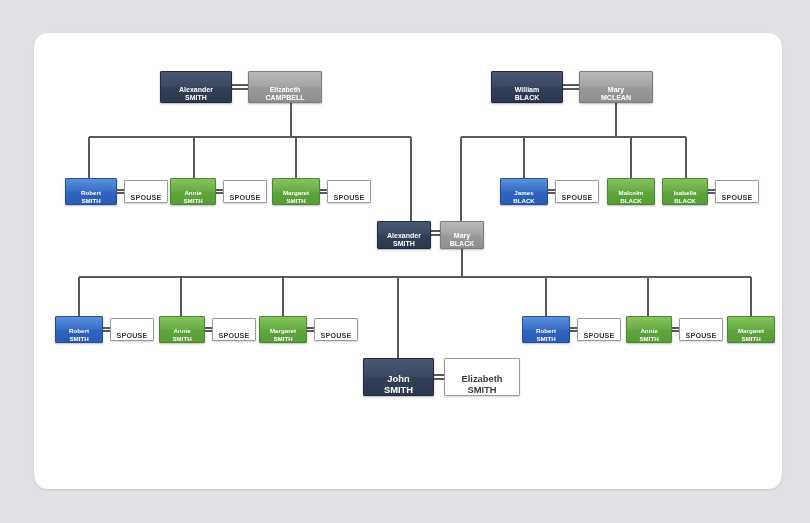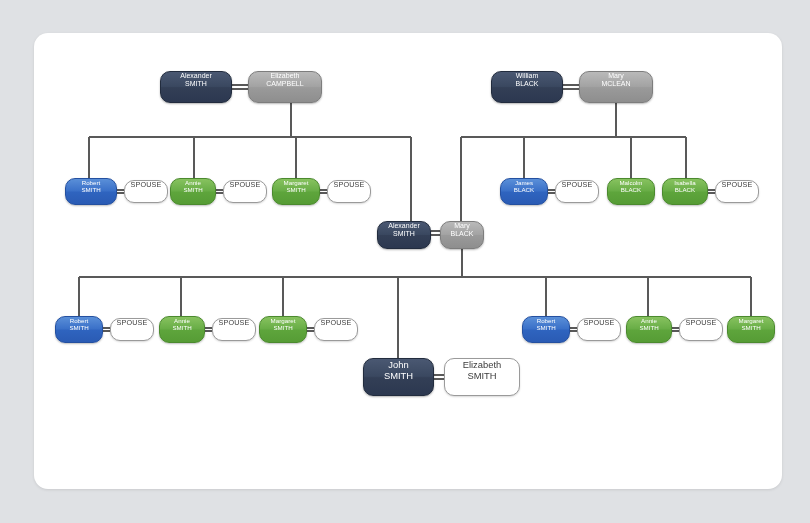--- a/index.html
+++ b/index.html
@@ -34,28 +34,29 @@
     position: absolute;
     left: 0; top: 0;
     width: 810px;
     height: 523px;
     pointer-events: none;
   }
 
   .node {
     position: absolute;
     box-sizing: border-box;
-    border-radius: 10px;
+    border-radius: 1px;
     display: flex;
     flex-direction: column;
     align-items: center;
-    justify-content: flex-start;
+    justify-content: flex-end;
     text-align: center;
     line-height: 1.18;
     overflow: hidden;
+    font-weight: bold;
   }
 
   .node .given { display: block; }
   .node .surname { display: block; }
 
   
   .n-navy {
     background: linear-gradient(to bottom, #4a5872 0%, #3a4860 48%, #333f56 52%, #2c3850 100%);
     border: 1px solid #222c3e;
     color: #ffffff;

